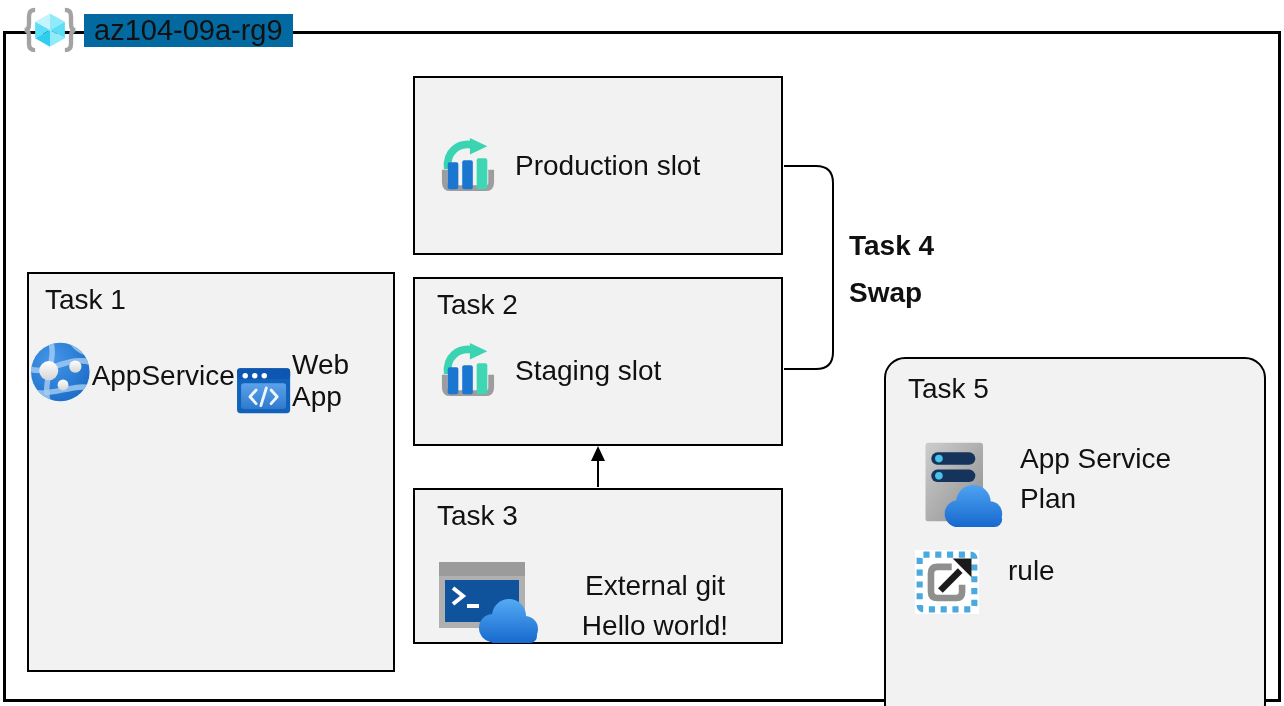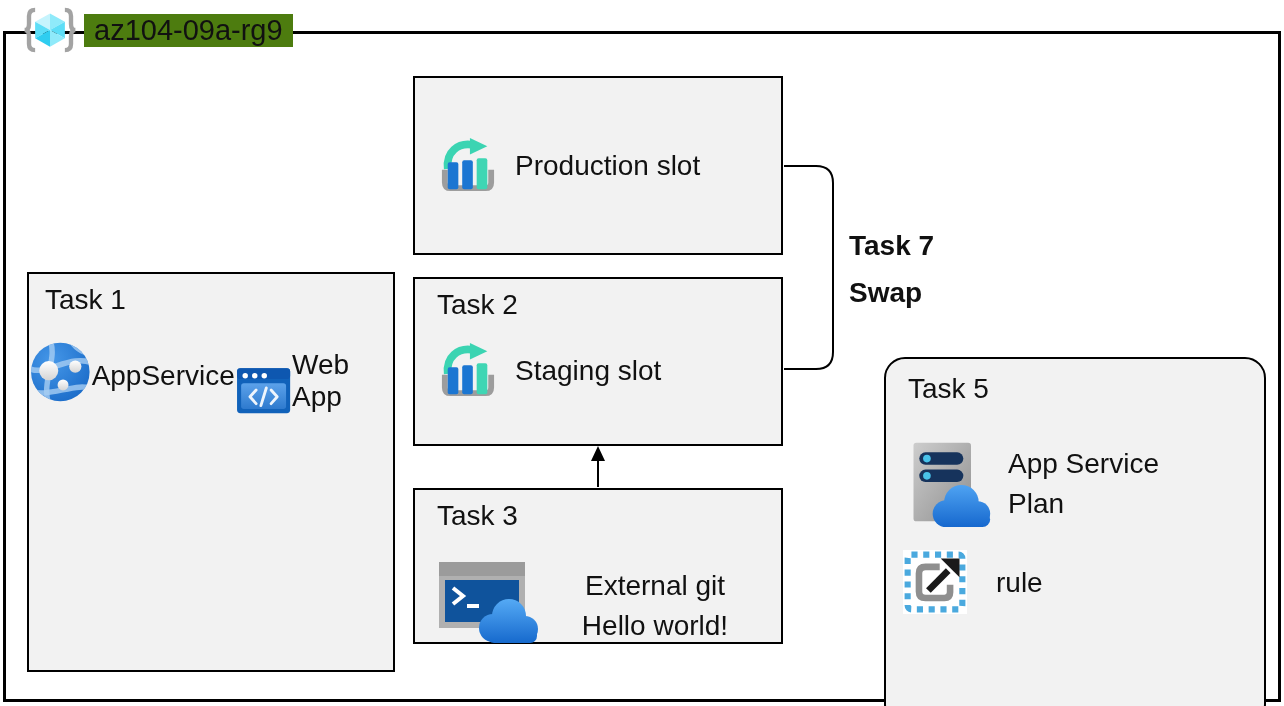--- a/index.html
+++ b/index.html
@@ -2,37 +2,37 @@
 <html><head>
 <meta charset="utf-8">
 <style>
   html,body{margin:0;padding:0;background:#fff;}
   .canvas{position:relative;width:1284px;height:706px;background:#fff;overflow:hidden;
           font-family:"Liberation Sans","DejaVu Sans",sans-serif;color:#111;}
   .outer-rect{position:absolute;left:3px;top:31px;width:1278px;height:671px;
               border:3px solid #000;box-sizing:border-box;z-index:0;}
   .overlay{position:absolute;left:0;top:0;width:1284px;height:706px;z-index:3;pointer-events:none;}
   .rg-label{position:absolute;left:22px;top:6px;display:flex;align-items:center;z-index:4;}
-  .rg-label .rg-name{font-size:29px;background:#4d7c0f;padding:0 10px;margin-left:6px;}
+  .rg-label .rg-name{font-size:29px;background:#0369a1;padding:0 10px;margin-left:6px;}
   .box{position:absolute;background:#f2f2f2;border:2px solid #000;box-sizing:border-box;z-index:2;}
   .box-production{left:413px;top:76px;width:370px;height:179px;padding-left:11px;}
   .box-task2{left:413px;top:277px;width:370px;height:169px;}
   .box-task3{left:413px;top:488px;width:370px;height:156px;}
   .box-task1{left:27px;top:272px;width:368px;height:400px;}
   .box-task5{left:884px;top:357px;width:382px;height:368px;border-radius:21px;}
   .task-title{position:absolute;left:22px;top:10px;font-size:28px;}
   .slot-row{position:absolute;left:22px;display:flex;align-items:center;gap:16px;}
   .slot-row.center-v{top:0;bottom:0;}
   .slot-label{font-size:28px;}
   .t1-col{position:absolute;left:0;top:38px;width:340px;display:flex;flex-direction:row;align-items:center;}
   .t1-label{font-size:28px;}
   .t3-icon{position:absolute;left:22px;top:66px;}
   .t3-text{position:absolute;left:130px;top:76px;width:220px;text-align:center;
            font-size:28px;line-height:40px;}
-  .t5-row{position:absolute;left:16px;display:flex;align-items:center;}
+  .t5-row{position:absolute;left:28px;display:flex;align-items:flex-start;}
   .t5-row1{top:78px;gap:14px;}
   .t5-row2{top:190px;gap:28px;}
   .t5-text{font-size:28px;line-height:40px;padding-top:2px;}
   .task4-label{position:absolute;left:849px;top:222px;font-size:28px;font-weight:600;
                line-height:47px;z-index:2;}
   .line{display:block;}
 </style>
 </head>
 <body>
 
@@ -166,21 +166,21 @@
         <rect x="50" y="72" width="50" height="15" rx="7"></rect>
       </g>
     </svg>
     <div class="t3-text">
       <span class="line">External git</span>
       <span class="line">Hello world!</span>
     </div>
   </div>
 
   <div class="task4-label">
-    <span class="line">Task 7</span>
+    <span class="line">Task 4</span>
     <span class="line">Swap</span>
   </div>
 
   <div class="box box-task5">
     <span class="task-title" style="top:14px;">Task 5</span>
     <div class="t5-row t5-row1">
       <svg width="92" height="92" viewBox="0 0 96 96">
         <defs>
           <linearGradient id="gs" x1="0" y1="0" x2="1" y2="1">
             <stop offset="0%" stop-color="#cdcdcd"></stop>

